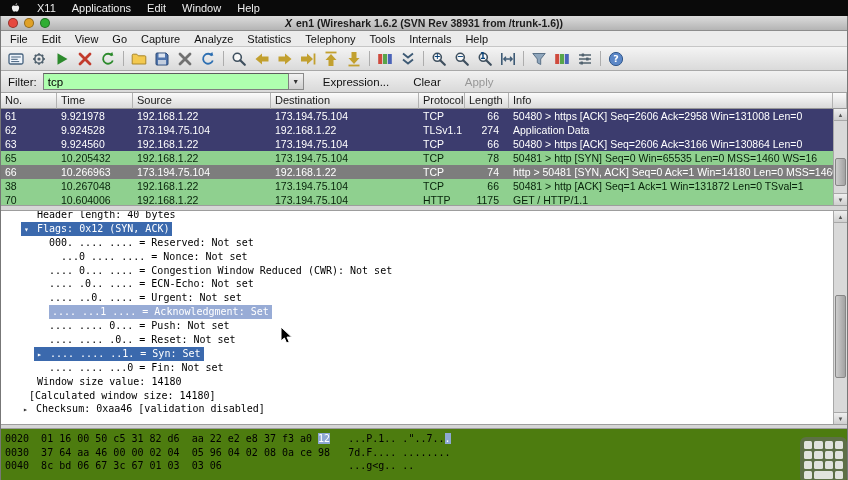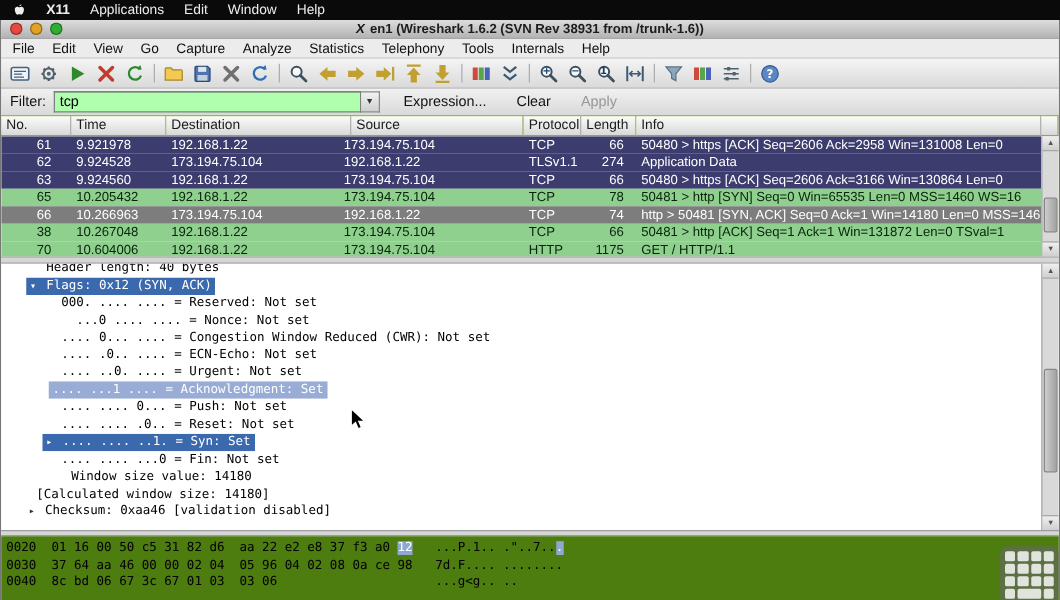--- a/index.html
+++ b/index.html
@@ -2,21 +2,21 @@
 <html><head>
 <meta charset="utf-8">
 <style>
   *{margin:0;padding:0;box-sizing:border-box}
   html,body{width:848px;height:480px;overflow:hidden}
   body{font-family:"Liberation Sans",sans-serif;background:#e6e6e6;position:relative}
 
   
   .macbar{height:16px;background:#0a0a0a;color:#ededed;display:flex;align-items:center;gap:16px;padding:0 10px;font-size:11px}
   .macbar .apple{width:11px;height:12px;display:inline-block}
-  .macbar .appname{font-weight:bold}
+  .macbar .appname{font-weight:normal}
 
   
   .window{width:848px;height:464px;border-left:1px solid #777;border-right:1px solid #777;background:#fff}
 
   .titlebar{height:15px;background:linear-gradient(#dcdcdc,#b4b4b4);border-bottom:1px solid #8c8c8c;display:flex;align-items:center;position:relative;font-size:10.5px;color:#1c1c1c}
   .lights{display:flex;gap:6px;margin-left:7px;z-index:2}
   .light{width:10px;height:10px;border-radius:50%;border:1px solid rgba(0,0,0,.35)}
   .l-close{background:#e6493f}.l-min{background:#e0a126}.l-zoom{background:#2fae33}
   .title-text{position:absolute;left:0;right:0;text-align:center;font-weight:bold;white-space:nowrap}
   .xlogo{display:inline-block;font-weight:bold;font-style:italic;margin-right:4px;color:#111}
@@ -40,21 +40,21 @@
   .fbtn{margin-left:14px;padding:1px 5px;color:#111;white-space:nowrap}
   .fbtn.disabled{color:#979797}
 
   
   .plist{height:112px;background:#84cc16}
   .phead{height:16px;display:flex}
   .hc{height:16px;background:linear-gradient(#fbfbfb,#d9d9d9);border-right:1px solid #b2b2b2;border-bottom:1px solid #979797;font-size:11px;color:#1a1a1a;padding:1px 4px;white-space:nowrap;overflow:hidden}
   .pbody{position:relative;height:96px;overflow:hidden;padding-right:14px;background:#fff}
   .prow{display:flex;height:14px;font-size:10.5px;line-height:14px;white-space:nowrap}
   .c{overflow:hidden;padding:0 4px;white-space:pre}
-  .c0{width:56px;flex:0 0 56px;text-align:right;padding-right:16px}
+  .c0{width:56px;flex:0 0 56px;text-align:left;padding-right:16px}
   .c1{width:76px;flex:0 0 76px}
   .c2{width:138px;flex:0 0 138px}
   .c3{width:148px;flex:0 0 148px}
   .c4{width:46px;flex:0 0 46px}
   .c5{width:44px;flex:0 0 44px;text-align:right;padding-right:10px}
   .c6{flex:1 1 auto}
   .cfill{flex:0 0 14px;width:14px;padding:0}
   .r-navy{background:#3c3c6e;color:#fff}
   .r-green{background:#8fd08f;color:#07230a}
   .r-sel{background:#7d7d7d;color:#fff}
@@ -346,22 +346,22 @@
     <div class="combo-arrow">▼</div>
     <span class="fbtn">Expression...</span>
     <span class="fbtn">Clear</span>
     <span class="fbtn disabled">Apply</span>
   </div>
 
   <div class="plist">
     <div class="phead">
       <span class="hc c0" style="text-align:left">No.</span>
       <span class="hc c1">Time</span>
+      <span class="hc c2">Source</span>
       <span class="hc c3">Destination</span>
-      <span class="hc c2">Source</span>
       <span class="hc c4">Protocol</span>
       <span class="hc c5" style="text-align:left">Length</span>
       <span class="hc c6">Info</span>
       <span class="hc cfill"></span>
     </div>
     <div class="pbody">
       <div class="prow r-navy">
         <span class="c c0">61</span>
           <span class="c c1">9.921978</span>
           <span class="c c2">192.168.1.22</span>
@@ -438,26 +438,26 @@
 
   <div class="detail">
     <div class="dcontent">
       <div class="dline" style="padding-left:36px"><span>Header length: 40 bytes</span></div>
       <div class="dline"><span class="hlwrap sel" style="margin-left:20px"><i class="exp">▾</i><span>Flags: 0x12 (SYN, ACK)</span></span></div>
       <div class="dline" style="padding-left:48px"><span>000. .... .... = Reserved: Not set</span></div>
       <div class="dline" style="padding-left:60px"><span>...0 .... .... = Nonce: Not set</span></div>
       <div class="dline" style="padding-left:48px"><span>.... 0... .... = Congestion Window Reduced (CWR): Not set</span></div>
       <div class="dline" style="padding-left:48px"><span>.... .0.. .... = ECN-Echo: Not set</span></div>
       <div class="dline" style="padding-left:48px"><span>.... ..0. .... = Urgent: Not set</span></div>
-      <div class="dline"><span class="hlwrap rel" style="margin-left:38px"><span>.... ...1 .... = Acknowledgment: Set</span></span></div>
+      <div class="dline"><span class="hlwrap rel" style="margin-left:48px"><span>.... ...1 .... = Acknowledgment: Set</span></span></div>
       <div class="dline" style="padding-left:48px"><span>.... .... 0... = Push: Not set</span></div>
       <div class="dline" style="padding-left:48px"><span>.... .... .0.. = Reset: Not set</span></div>
       <div class="dline"><span class="hlwrap sel" style="margin-left:33px"><i class="exp">▸</i><span>.... .... ..1. = Syn: Set</span></span></div>
       <div class="dline" style="padding-left:48px"><span>.... .... ...0 = Fin: Not set</span></div>
-      <div class="dline" style="padding-left:56px"><span>Window size value: 14180</span></div>
+      <div class="dline" style="padding-left:36px"><span>Window size value: 14180</span></div>
       <div class="dline" style="padding-left:28px"><span>[Calculated window size: 14180]</span></div>
       <div class="dline" style="padding-left:22px"><i class="exp dark">▸</i><span>Checksum: 0xaa46 [validation disabled]</span></div>
     </div>
     <div class="vscroll">
       <div class="sarrow">▲</div>
       <div class="strack">
           <div class="sthumb" style="top:38%;height:44%"></div>
         </div>
       <div class="sarrow down">▼</div>
     </div>

